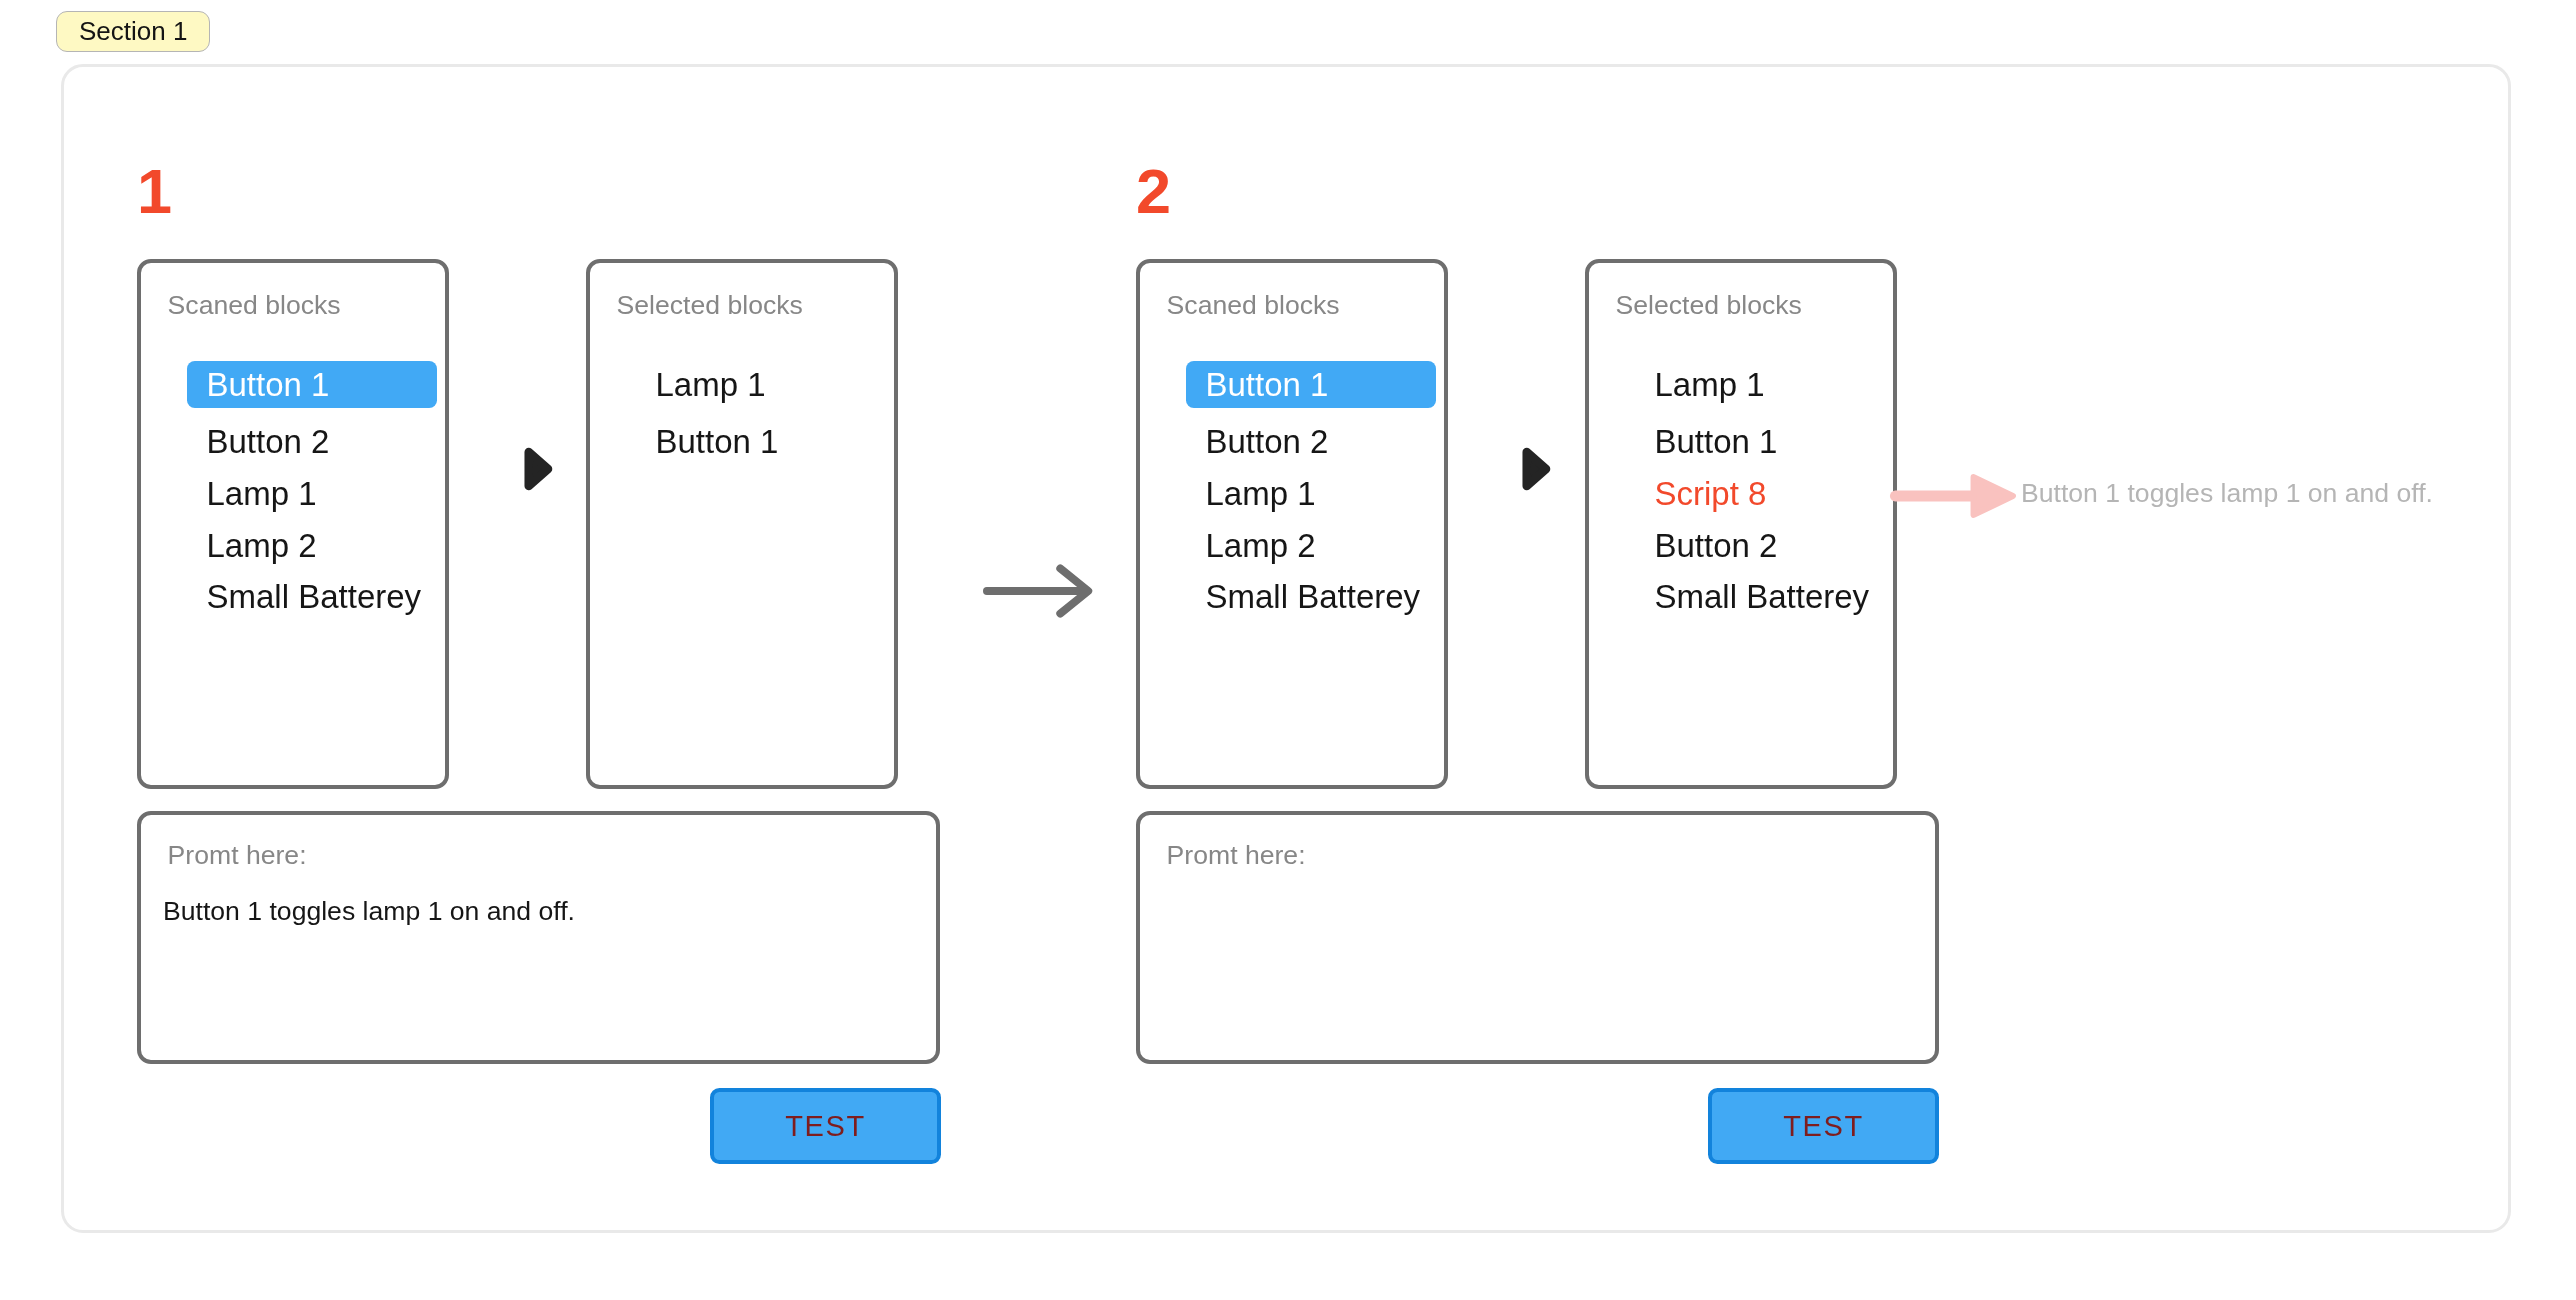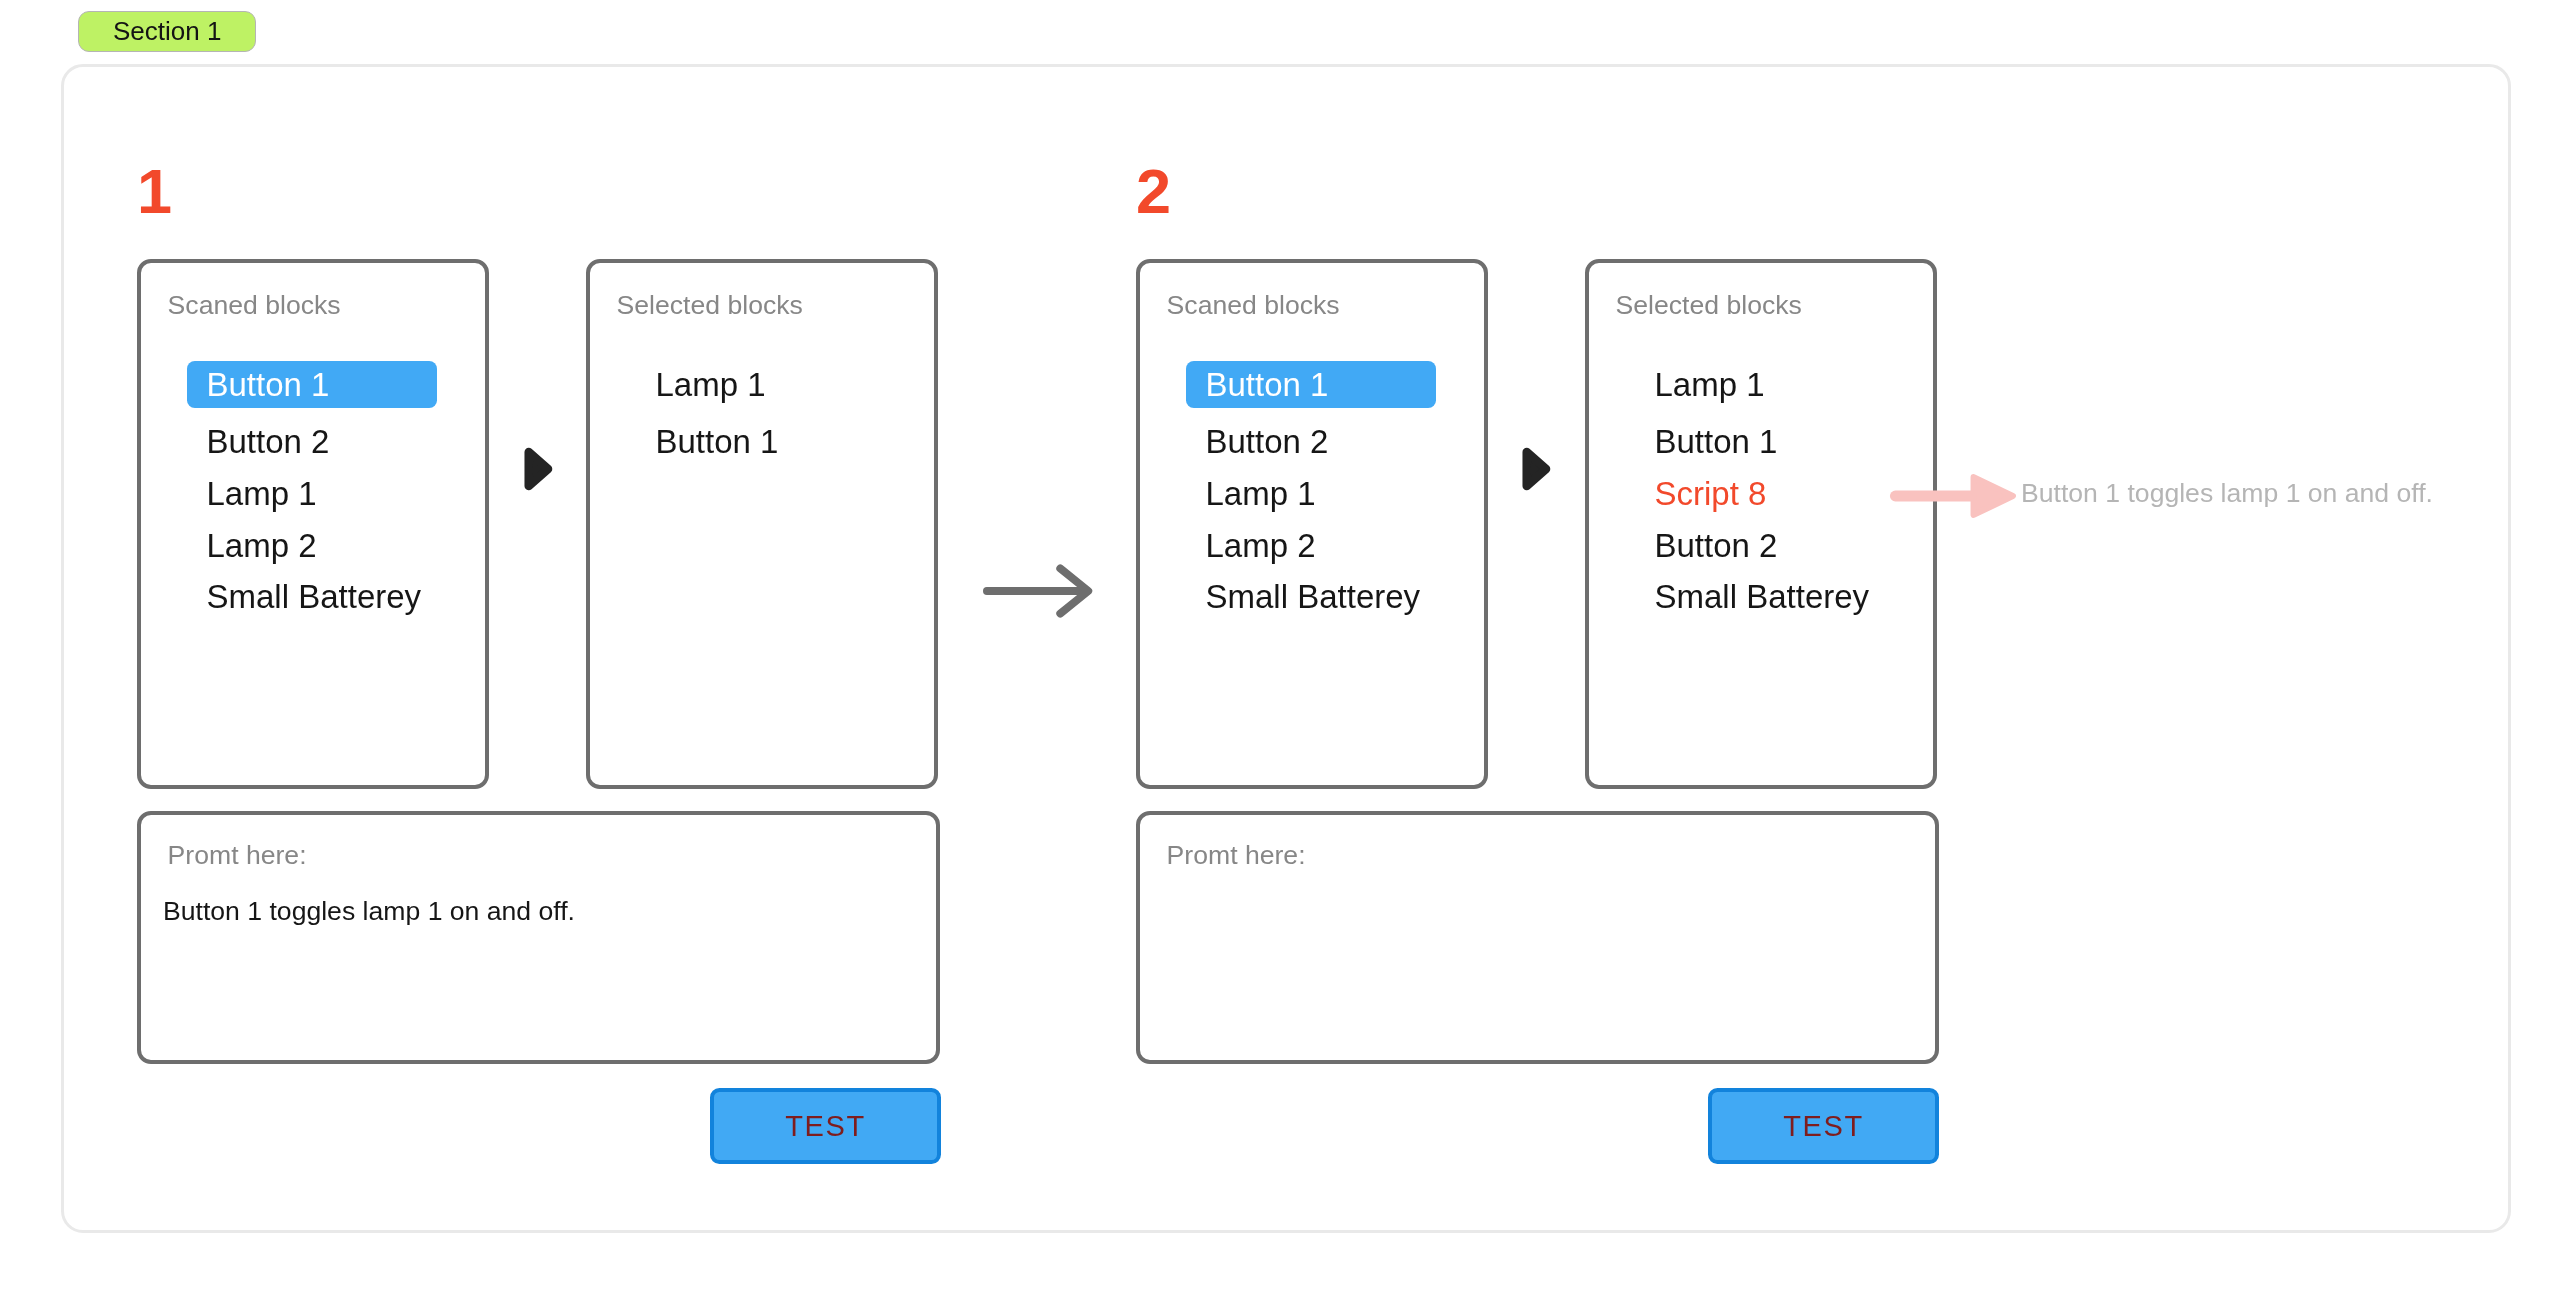--- a/index.html
+++ b/index.html
@@ -1,28 +1,28 @@
 <!DOCTYPE html>
 <html style="font-size:12.5px"><head>
 <meta charset="utf-8">
 <style>
   html,body{margin:0;padding:0;background:#fff;}
   #screen{position:relative;width:2576px;height:1301px;background:#ffffff;overflow:hidden;
           font-family:"Liberation Sans", sans-serif;}
 
-  .section-tab{position:absolute;left:78px;top:11px;height:41px;padding:0 34px;
-    background:#bef264;border:1.6px solid #b5b5b5;border-radius:11px;
+  .section-tab{position:absolute;left:56px;top:11px;height:41px;padding:0 22px;
+    background:#fef9c3;border:1.6px solid #b5b5b5;border-radius:11px;
     display:flex;align-items:center;font-size:26px;color:#141414;box-sizing:border-box;cursor:pointer;}
 
   .container{position:absolute;left:61px;top:64px;width:2450px;height:1169px;
     border:3.9px solid #e9e9e9;border-radius:22px;background:#fff;box-sizing:border-box;}
 
   .panel-number{position:absolute;font-size:63px;font-weight:600;color:#f2492b;line-height:1;}
 
-  .box{position:absolute;width:352px;height:530px;border:4.7px solid #6e6e6e;border-radius:14px;
+  .box{position:absolute;width:312px;height:530px;border:4.7px solid #6e6e6e;border-radius:14px;
     background:#fff;box-sizing:border-box;}
   .box-title{position:absolute;top:26.6px;left:26.6px;font-size:26.6px;color:#878787;white-space:nowrap;}
 
   .list{position:absolute;top:98px;left:46px;width:250px;margin:0;padding:0;list-style:none;}
   .list li{height:47px;line-height:47px;margin:0 0 4.7px 0;padding:0 0 0 19.5px;
     font-size:33px;color:#161616;border-radius:7.8px;white-space:nowrap;cursor:pointer;}
   .list li:first-child{margin-bottom:10.2px;}
   .list li.selected{background:#41a9f5;color:#ffffff;}
   .list li.script{color:#f2492b;}
 

